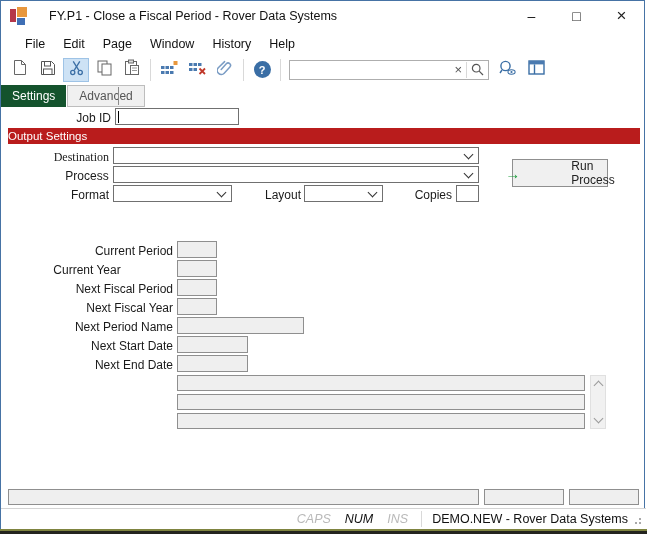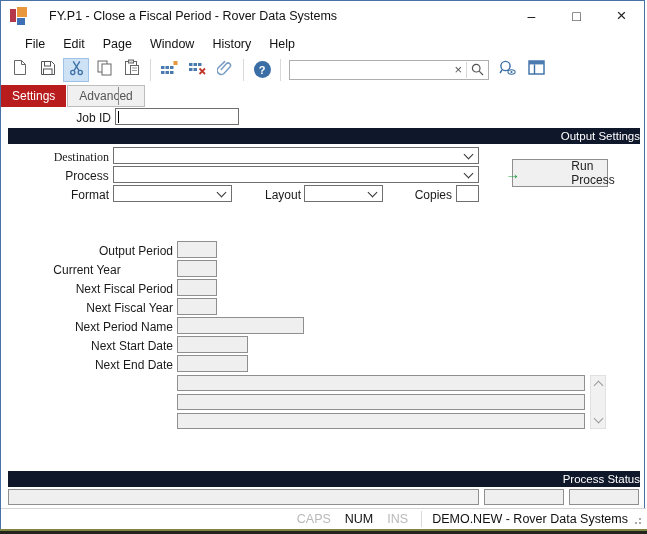--- a/index.html
+++ b/index.html
@@ -32,53 +32,53 @@
                display:flex;align-items:center;justify-content:center;}
   .searchbox{width:200px;height:20px;border:1px solid #aeaeae;margin-left:4px;display:flex;align-items:center;background:#fff;box-sizing:border-box;}
   .searchbox input{flex:1;border:none;outline:none;height:16px;font-size:12px;min-width:0;font-family:"Liberation Sans",sans-serif;}
   .searchbox .clear-x{color:#555;font-size:13px;padding:0 4px;}
   .searchbox .sdiv{width:1px;height:16px;background:#d9d9d9;}
   .searchbox .mag{padding:0 4px;display:flex;}
 
   
   .tabstrip{position:absolute;left:0;top:84px;height:23px;display:flex;align-items:flex-start;}
   .tab{height:22px;padding:0 11px;font-size:12px;display:flex;align-items:center;box-sizing:border-box;}
-  .tab.active{background:#b91c1c;color:#fff;}
+  .tab.active{background:#14532d;color:#fff;}
   .tab.inactive{background:#f0f0f0;color:#555;border:1px solid #bdbdbd;margin-left:1px;}
   .tab-tick{position:absolute;left:117px;top:2px;width:1px;height:18px;background:#8a8a8a;}
 
   
   .flabel{position:absolute;font-size:12px;color:#1a1a1a;text-align:right;white-space:nowrap;}
   .tinput{position:absolute;border:1px solid #707070;background:#fff;box-sizing:border-box;font-size:12px;
           font-family:"Liberation Sans",sans-serif;padding:0 2px;outline:none;}
   .ro{position:absolute;border:1px solid #8f8f8f;background:#efefef;box-sizing:border-box;}
   .caret{position:absolute;left:117px;top:110px;width:1px;height:12px;background:#000;}
 
-  .navybar{position:absolute;left:7px;width:632px;height:16px;background:#0f172a;color:#fff;
-           font-size:11.5px;text-align:right;line-height:16px;box-sizing:border-box;}
+  .navybar{position:absolute;left:7px;width:632px;height:16px;background:#b91c1c;color:#fff;
+           font-size:11.5px;text-align:left;line-height:16px;box-sizing:border-box;}
 
   .dd{position:absolute;border:1px solid #707070;background:#fff;box-sizing:border-box;display:flex;
       align-items:center;justify-content:flex-end;padding-right:6px;}
   .chev{width:6px;height:6px;border-right:1.5px solid #333;border-bottom:1.5px solid #333;transform:rotate(45deg);margin-top:-3px;}
 
   .run-btn{position:absolute;left:511px;top:158px;width:96px;height:28px;background:#f0f0f0;border:1px solid #8f8f8f;
            box-sizing:border-box;display:flex;align-items:center;justify-content:center;gap:7px;}
   .run-arrow{color:#1f9d3f;font-size:15px;font-weight:bold;line-height:1;}
   .run-label{font-size:12px;color:#222;padding-left:44px;}
 
   .scrollbar{position:absolute;left:589px;top:374px;width:16px;height:54px;background:#f1f1f1;border:1px solid #e0e0e0;
              box-sizing:border-box;display:flex;flex-direction:column;justify-content:space-between;align-items:center;padding:4px 0;}
   .sb-chev{width:6px;height:6px;border-right:1.5px solid #9a9a9a;border-bottom:1.5px solid #9a9a9a;}
   .sb-up{transform:rotate(-135deg);margin-top:2px;}
   .sb-down{transform:rotate(45deg);margin-bottom:2px;}
 
   
   .statusbar{position:absolute;left:0;top:507px;width:645px;height:21px;border-top:1px solid #d4d4d4;background:#fff;
              display:flex;align-items:center;justify-content:flex-end;font-size:12.5px;box-sizing:border-box;padding-right:18px;}
-  .kbd{margin:10px 7px;}
+  .kbd{margin:10px 7px;font-style:italic;}
   .kbd.dim{color:#b9b9b9;}
   .kbd.on{color:#111;}
   .st-sep{width:1px;height:16px;background:#d9d9d9;margin:0 6px;}
   .session{color:#111;margin-left:4px;white-space:nowrap;}
   .grip{position:absolute;right:3px;bottom:4px;width:10px;height:10px;}
   .grip i{position:absolute;width:2px;height:2px;background:#a9a9a9;}
   .grip i:nth-child(1){right:0;bottom:0;}
   .grip i:nth-child(2){right:0;bottom:4px;}
   .grip i:nth-child(3){right:4px;bottom:0;}
 </style>
@@ -269,21 +269,21 @@
     </div>
     <div class="flabel" style="left:385px;top:187px;width:66px;">Copies</div>
     <input class="tinput" style="left: 455px; top: 184px; width: 23px; height: 17px;" value="">
 
     <div class="run-btn">
       <span class="run-arrow">→</span>
       <span class="run-label">Run Process</span>
     </div>
 
 
-    <div class="flabel" style="left:0;top:243px;width:172px;">Output Period</div>
+    <div class="flabel" style="left:0;top:243px;width:172px;">Current Period</div>
     <div class="ro" style="left:176px;top:240px;width:40px;height:17px;"></div>
 
     <div class="flabel" style="left:0;top:262px;width:172px;text-align:center;">Current Year</div>
     <div class="ro" style="left:176px;top:259px;width:40px;height:17px;"></div>
 
     <div class="flabel" style="left:0;top:281px;width:172px;">Next Fiscal Period</div>
     <div class="ro" style="left:176px;top:278px;width:40px;height:17px;"></div>
 
     <div class="flabel" style="left:0;top:300px;width:172px;">Next Fiscal Year</div>
     <div class="ro" style="left:176px;top:297px;width:40px;height:17px;"></div>
@@ -298,21 +298,20 @@
     <div class="ro" style="left:176px;top:354px;width:71px;height:17px;"></div>
 
     <div class="ro" style="left:176px;top:374px;width:408px;height:16px;"></div>
     <div class="ro" style="left:176px;top:393px;width:408px;height:16px;"></div>
     <div class="ro" style="left:176px;top:412px;width:408px;height:16px;"></div>
     <div class="scrollbar">
       <span class="sb-chev sb-up"></span>
       <span class="sb-chev sb-down"></span>
     </div>
 
-    <div class="navybar" style="top:470px;">Process Status</div>
     <div class="ro" style="left:7px;top:488px;width:471px;height:16px;"></div>
     <div class="ro" style="left:483px;top:488px;width:80px;height:16px;"></div>
     <div class="ro" style="left:568px;top:488px;width:70px;height:16px;"></div>
 
     <div class="statusbar">
       <span class="kbd dim">CAPS</span>
       <span class="kbd on">NUM</span>
       <span class="kbd dim">INS</span>
       <span class="st-sep"></span>
       <span class="session">DEMO.NEW - Rover Data Systems</span>

